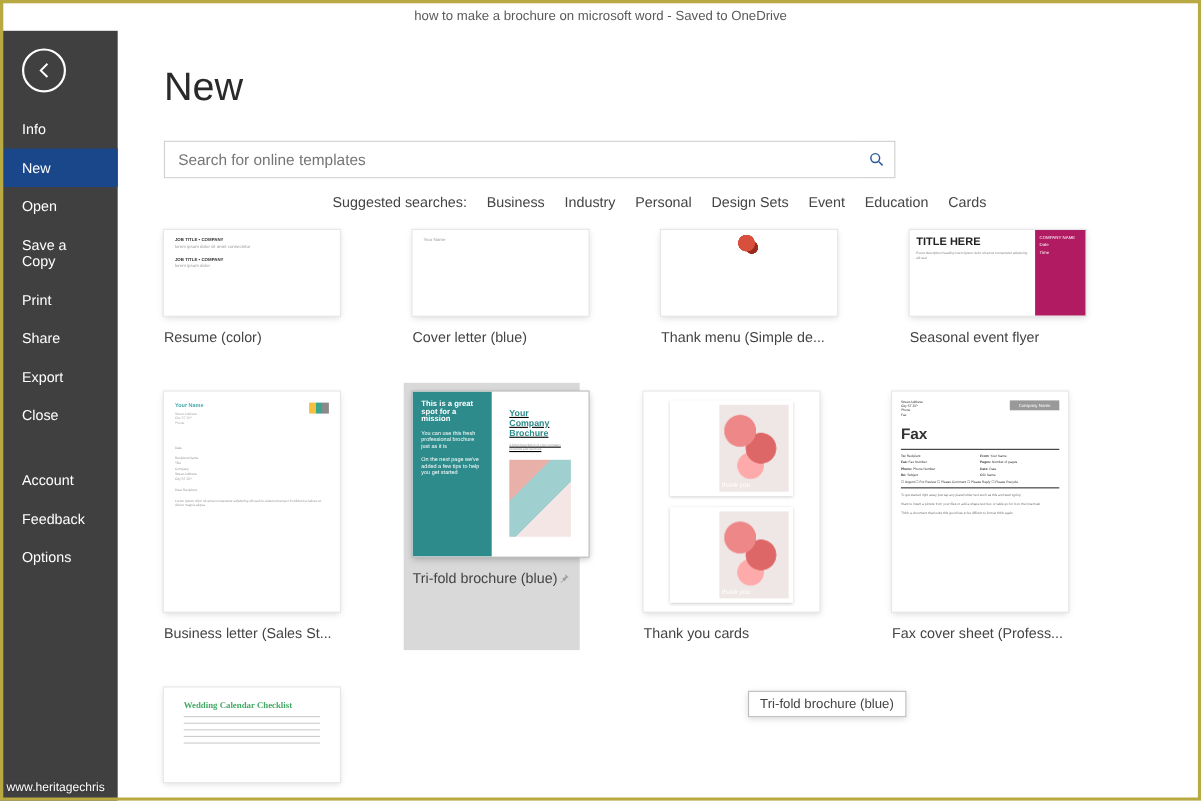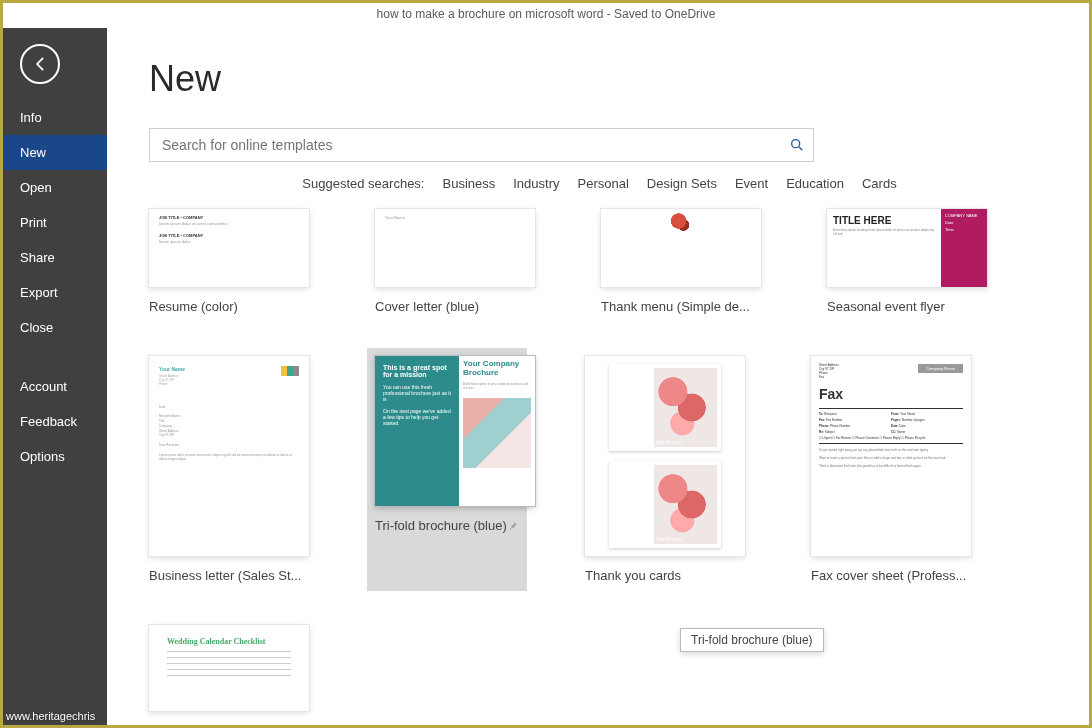--- a/index.html
+++ b/index.html
@@ -65,21 +65,21 @@
 .th-bizletter { padding:10px; }
 .th-bizletter .hdr { display:flex; justify-content:space-between; }
 .th-bizletter .hdr .nm { font-size:5px; color:#4aa; font-weight:600; }
 .th-bizletter .hdr .sw { width:18px; height:10px; background: linear-gradient(90deg,#f5c040 33%,#3ba68f 33% 66%,#8a8a8a 66%); }
 .th-bizletter .addr { font-size:3px; color:#aaa; line-height:1.4; margin-top:2px; }
 .th-bizletter .body { margin-top:18px; font-size:3px; color:#999; line-height:1.6; }
 
 .th-trifold { display:flex; height:100%; }
 .th-trifold .p1 { flex:1; background:#2e8b8b; color:#fff; padding:8px; font-size:5px; display:flex; flex-direction:column; gap:6px; }
 .th-trifold .p1 .big { font-size:7px; font-weight:600; }
-.th-trifold .p2 { flex:1; padding:4px; }
+.th-trifold .p2 { flex:1; padding:16px;text-decoration:underline; }
 .th-trifold .p2 .t { font-size:8px; font-weight:600; color:#2e8b8b; line-height:1.1; }
 .th-trifold .p2 .s { font-size:3px; color:#999; margin-top:4px; }
 .th-trifold .p2 .img { margin-top:8px; height:70px; background: linear-gradient(135deg,#e8b0a8 0 30%,#9fd0cf 30% 60%,#f3e6e4 60%); }
 
 .th-thank { display:flex; flex-direction:column; gap:10px; padding:8px 24px; height:100%; }
 .th-thank .card { flex:1; position:relative; box-shadow:0 1px 3px rgba(0,0,0,.2); background:#fff; }
 .th-thank .card .pic { position:absolute; inset:4px 4px 4px 40%; background: radial-gradient(circle at 30% 30%, #e88 0 20%, transparent 21%), radial-gradient(circle at 60% 50%, #d66 0 25%, transparent 26%), radial-gradient(circle at 45% 70%, #faa 0 18%, transparent 19%), #efe6e6; }
 .th-thank .card .txt { position:absolute; left:42%; bottom:6px; color:#fff; font-size:6px; font-style:italic; }
 
 .th-fax { padding:8px; font-size:4px; color:#333; }
@@ -109,20 +109,21 @@
 <div class="main">
   <div class="sidebar">
     <div class="back-btn">
       <svg viewBox="0 0 24 24">
           <path d="M15 4l-8 8 8 8 1.5-1.5L10 12l6.5-6.5z"></path>
         </svg>
     </div>
     <div class="side-item"><span>Info</span></div>
     <div class="side-item active"><span>New</span></div>
     <div class="side-item"><span>Open</span></div>
+    <div class="side-item"><span>Save a Copy</span></div>
     <div class="side-item"><span>Print</span></div>
     <div class="side-item"><span>Share</span></div>
     <div class="side-item"><span>Export</span></div>
     <div class="side-item"><span>Close</span></div>
     <div class="side-sep"></div>
     <div class="side-item"><span>Account</span></div>
     <div class="side-item"><span>Feedback</span></div>
     <div class="side-item"><span>Options</span></div>
   </div>
 

